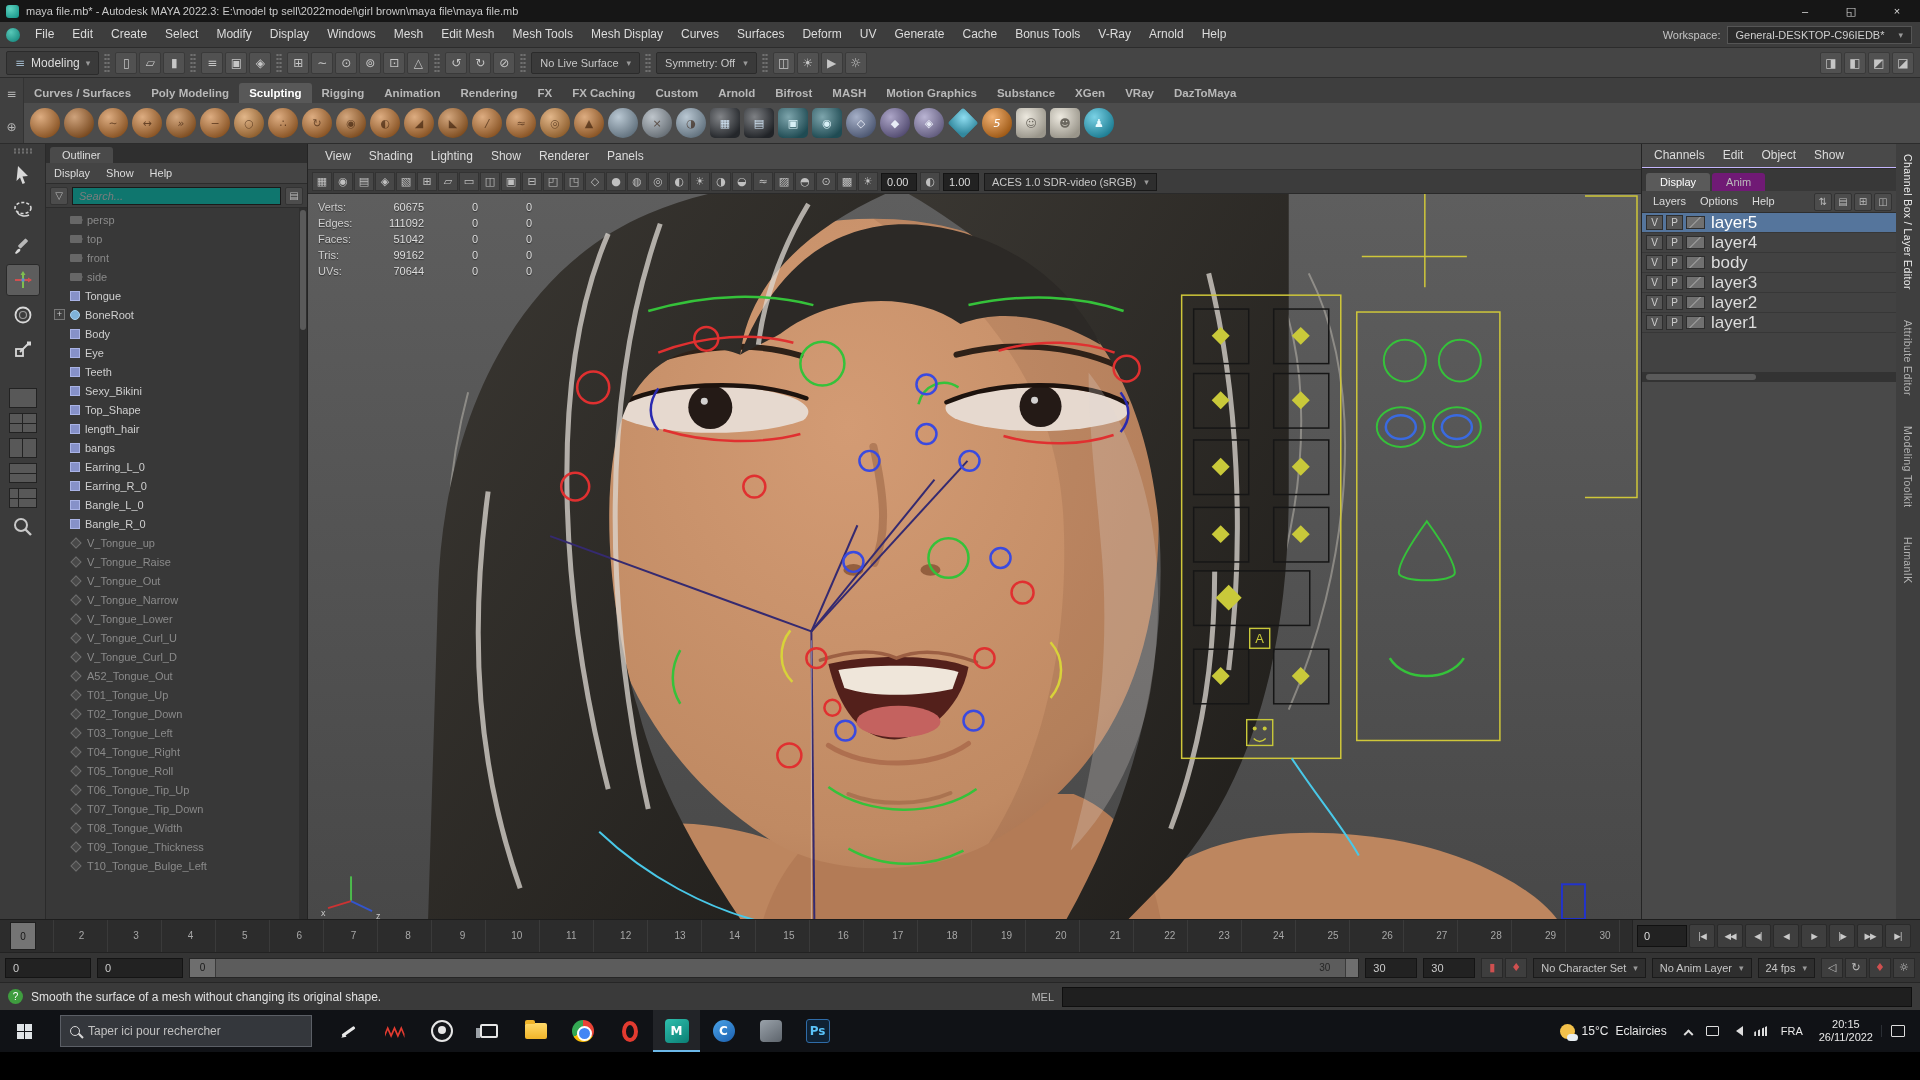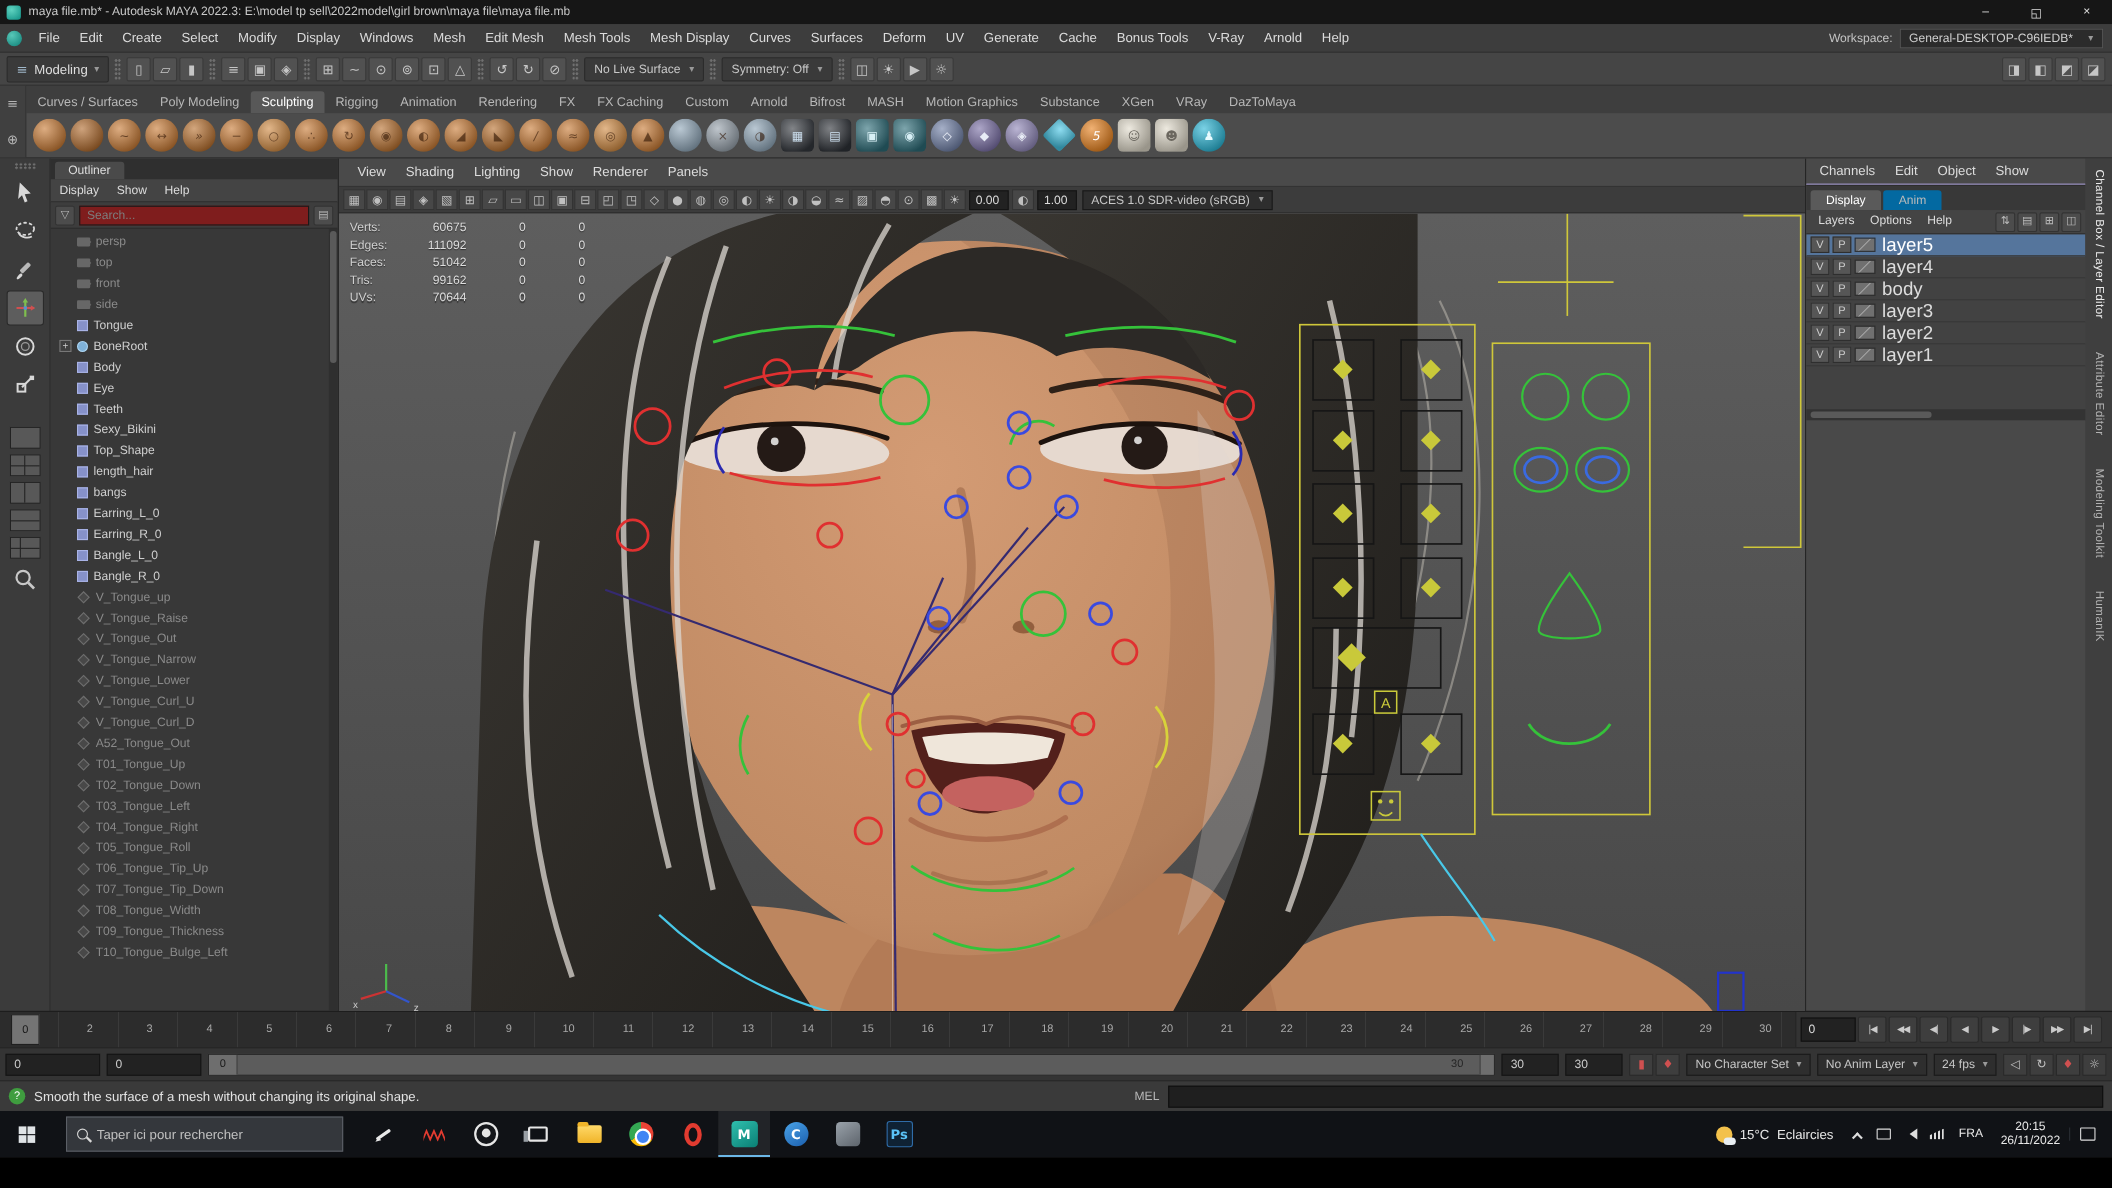--- a/index.html
+++ b/index.html
@@ -32,21 +32,21 @@
 .sl-icon{width:22px;height:22px;background:#515151;border:1px solid #3a3a3a;border-radius:2px;display:flex;align-items:center;justify-content:center;color:#c6c6c6;font-size:12px;font-family:"DejaVu Sans",sans-serif;}
 .dd{height:22px;background:#3a3a3a;border:1px solid #2b2b2b;border-radius:2px;display:flex;align-items:center;gap:8px;padding:0 8px;font-size:11px;color:#c8c8c8;white-space:nowrap;}
 .dd::after{content:"▾";font-size:9px;color:#999;}
 .sl-spacer{flex:1;}
 
 
 .shelf-wrap{flex:0 0 65px;display:flex;background:#494949;border-bottom:1px solid #2c2c2c;}
 .shelf-left{width:24px;display:flex;flex-direction:column;align-items:center;justify-content:space-around;background:#404040;border-right:1px solid #333;color:#b5b5b5;font-size:12px;}
 .shelf-main{flex:1;display:flex;flex-direction:column;overflow:hidden;}
 .shelf-tabs{height:25px;display:flex;align-items:flex-end;background:#3e3e3e;font-size:11.5px;overflow:hidden;}
-.shelf-tab{padding:4px 10px;color:#b8b8b8;white-space:nowrap;}
+.shelf-tab{padding:4px 10px;color:#b8b8b8;white-space:nowrap;font-weight:bold;}
 .shelf-tab.active{background:#585858;color:#fff;border-radius:3px 3px 0 0;}
 .shelf-tools{height:40px;display:flex;align-items:center;gap:4px;padding:0 6px;background:#4c4c4c;overflow:hidden;}
 .tool{width:30px;height:30px;flex:0 0 auto;border-radius:50%;background-color:var(--c,#b8702e);background-image:radial-gradient(circle at 35% 30%,rgba(255,255,255,.38),rgba(0,0,0,.32) 78%);display:flex;align-items:center;justify-content:center;color:var(--gc,rgba(45,18,0,.6));font-size:11px;font-family:"DejaVu Sans",sans-serif;}
 .tool.sq{border-radius:5px;}
 .tool.dia{border-radius:3px;transform:rotate(45deg);width:22px;height:22px;margin:4px;}
 
 
 .main{flex:1;display:flex;overflow:hidden;background:#3a3a3a;}
 
 
@@ -62,21 +62,21 @@
 .lay.l3{background:linear-gradient(#222,#222) 33% 0/1px 100% no-repeat,linear-gradient(#222,#222) 33% 50%/100% 1px no-repeat,#585858;}
 
 
 .outliner{flex:0 0 262px;background:#383838;border-right:1px solid #242424;display:flex;flex-direction:column;overflow:hidden;}
 .otl-tabrow{height:19px;background:#2f2f2f;display:flex;align-items:flex-end;padding-left:4px;}
 .otl-tab{background:#4a4a4a;color:#ddd;font-size:11px;padding:2px 12px;border-radius:3px 3px 0 0;}
 .otl-menus{height:21px;background:#444;display:flex;align-items:center;font-size:11px;border-bottom:1px solid #2c2c2c;}
 .otl-menus .menu-item{line-height:20px;padding:0 8px;}
 .otl-search{height:24px;display:flex;align-items:center;gap:4px;padding:2px 4px;background:#3d3d3d;border-bottom:1px solid #2c2c2c;}
 .mini-ic{width:18px;height:18px;background:#4c4c4c;border:1px solid #333;border-radius:2px;color:#bbb;font-size:10px;display:flex;align-items:center;justify-content:center;}
-.otl-search input{flex:1;height:18px;background:#7f1d1d;border:1px solid #1a1a1a;color:#ccc;font-size:11px;padding:0 6px;outline:none;}
+.otl-search input{flex:1;height:18px;background:#0f766e;border:1px solid #1a1a1a;color:#ccc;font-size:11px;padding:0 6px;outline:none;font-style:italic;}
 .otl-search input::placeholder{color:#7d7d7d;}
 .otl-body{flex:1;position:relative;overflow:hidden;}
 .otl-tree{position:absolute;inset:0 8px 0 0;padding-top:2px;overflow:hidden;}
 .otl-row{height:19px;display:flex;align-items:center;gap:5px;padding-left:8px;font-size:11px;color:#cfcfcf;white-space:nowrap;}
 .otl-row .expander{width:11px;height:11px;font-size:9px;line-height:9px;text-align:center;color:#ccc;}
 .otl-row .expander:not(:empty){border:1px solid #777;background:#3f3f3f;}
 .oi{flex:0 0 auto;}
 .t-camera .oi{width:12px;height:8px;background:#8f8f8f;border-radius:1px;position:relative;}
 .t-camera .oi::after{content:"";position:absolute;right:-5px;top:0;border:4px solid transparent;border-left:4px solid #8f8f8f;}
 .t-mesh .oi{width:10px;height:10px;background:#8691c9;border:1px solid #a9b3e6;}
@@ -104,21 +104,21 @@
 .hud-v2,.hud-v3{width:54px;text-align:right;}
 
 
 .rightpanel{flex:0 0 254px;background:#494949;display:flex;flex-direction:column;overflow:hidden;}
 .cb-menus{height:24px;display:flex;align-items:center;font-size:12px;border-bottom:1px solid #c4b5fd;padding:0 4px;gap:2px;}
 .cb-menus .menu-item{padding:0 8px;line-height:23px;}
 .cb-message{flex:1;display:flex;align-items:flex-start;justify-content:center;padding-top:236px;}
 .cb-message p{font-size:11.5px;color:#adadad;text-align:center;white-space:pre-line;line-height:15px;}
 .layer-editor{flex:0 0 214px;background:#424242;border-top:1px solid #2c2c2c;display:flex;flex-direction:column;}
 .le-tabs{height:22px;display:flex;align-items:flex-end;background:#383838;padding-left:4px;gap:2px;}
-.le-tab{padding:3px 14px;font-size:11px;color:#bbb;background:#0369a1;border-radius:3px 3px 0 0;}
+.le-tab{padding:3px 14px;font-size:11px;color:#bbb;background:#701a75;border-radius:3px 3px 0 0;}
 .le-tab.active{background:#5a5a5a;color:#fff;}
 .le-menus{height:22px;display:flex;align-items:center;font-size:11px;background:#444;border-bottom:1px solid #2e2e2e;padding:0 4px;}
 .le-menus .menu-item{padding:0 7px;line-height:21px;}
 .le-icons{margin-left:auto;display:flex;gap:2px;}
 .le-list{flex:1;overflow:hidden;}
 .lr{height:20px;display:flex;align-items:center;gap:3px;padding:0 4px;border-bottom:1px solid #373737;}
 .lr .tog{width:17px;height:15px;background:#565656;border:1px solid #2e2e2e;font-size:10px;color:#ccc;display:flex;align-items:center;justify-content:center;}
 .lr .swatch{width:19px;height:13px;border:1px solid #2e2e2e;background:linear-gradient(135deg,#707070 44%,#a5a5a5 48%,#707070 54%);}
 .lr .lname{font-size:17px;color:#ddd;padding-left:3px;}
 .lr.selected{background:#55759c;}

